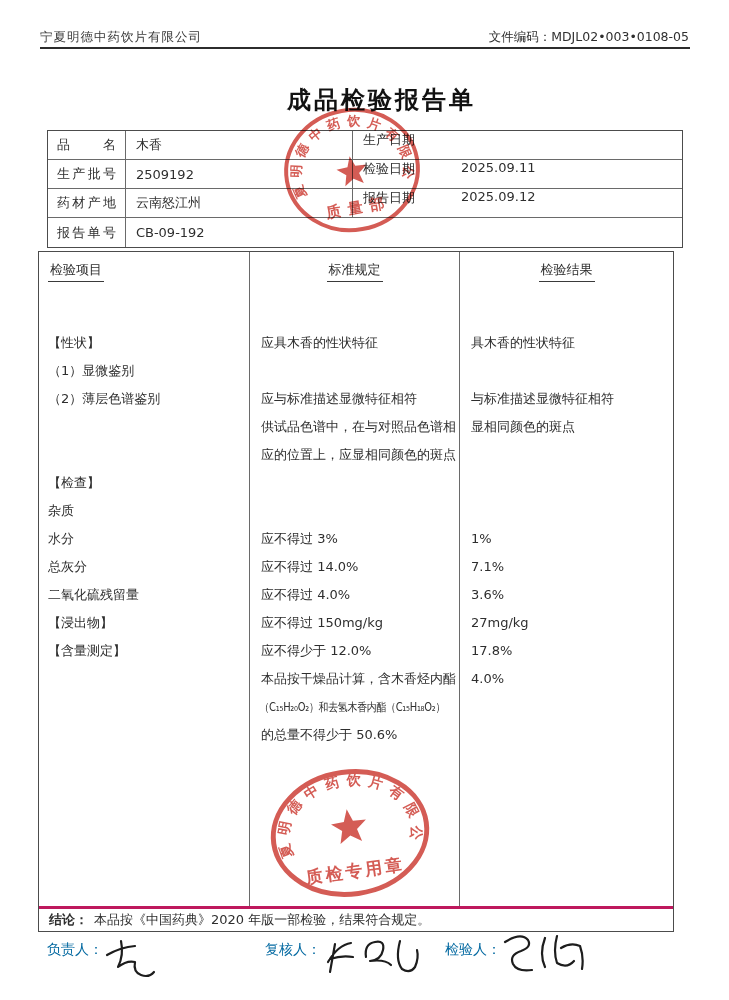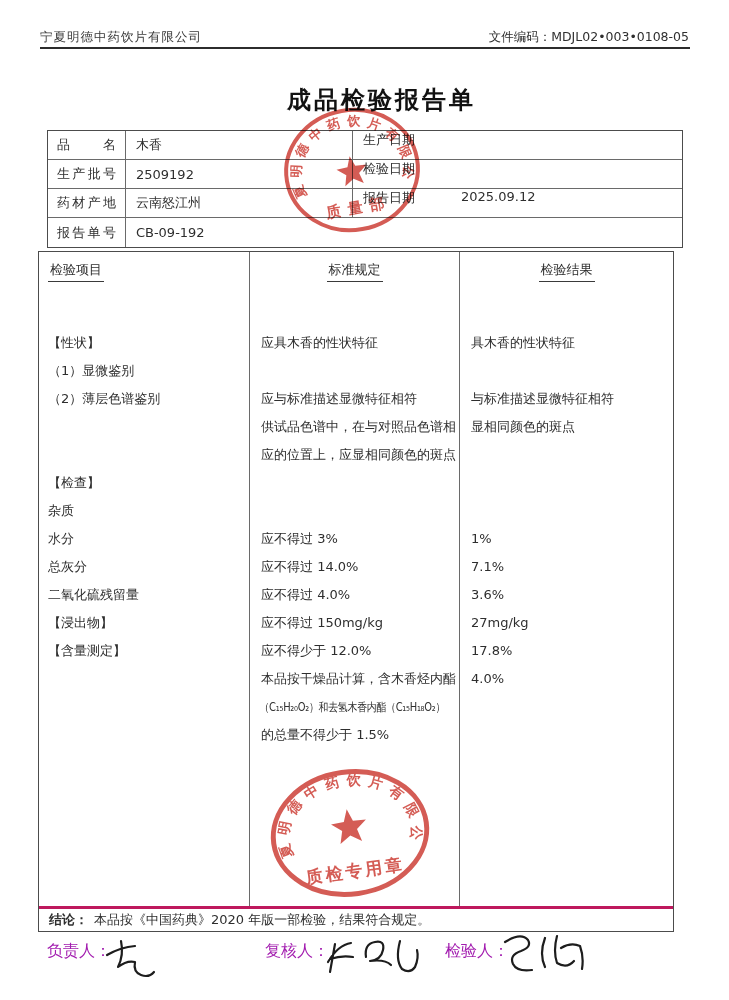--- a/index.html
+++ b/index.html
@@ -42,21 +42,21 @@
   .mt-line.gap { margin-top:45px; }
   .mt-line.formula { font-size:11.5px; letter-spacing:-0.3px; transform:scaleX(0.86); transform-origin:left center; }
   .mt-conclusion { height:25px; border-top:3px solid #be185d; display:flex; align-items:center;
                    font-size:13px; padding-left:10px; }
   .mt-conclusion .c-label { font-weight:bold; margin-right:6px; }
   
   .seal { position:absolute; mix-blend-mode:multiply; opacity:0.9; pointer-events:none; }
   .seal-top    { left:270px; top:100px; width:164px; height:140px; transform:rotate(-10deg); }
   .seal-bottom { left:262px; top:763px; width:176px; height:140px; transform:rotate(-8deg); }
   
-  .sig-label { position:absolute; top:941px; font-size:16px; color:#a21caf; }
+  .sig-label { position:absolute; top:941px; font-size:14px; color:#0369a1; }
   .sig-label.r1 { left:47px; }
   .sig-label.r2 { left:265px; }
   .sig-label.r3 { left:445px; }
   .sig-svg { position:absolute; }
   .sig1 { left:95px;  top:933px; }
   .sig2 { left:318px; top:928px; }
   .sig3 { left:497px; top:926px; }
   .sig-svg path { stroke:#1d1d1d; stroke-width:2.2; fill:none; stroke-linecap:round; stroke-linejoin:round; }
 </style>
 </head>
@@ -77,20 +77,21 @@
         </div>
       <div class="ic-value">木香</div>
       <div class="ic-label2">生产日期</div>
     </div>
     <div class="info-row">
       <div class="ic-label">
           <span class="j">生产批号</span>
         </div>
       <div class="ic-value">2509192</div>
       <div class="ic-label2">检验日期</div>
+      <div class="ic-value2">2025.09.11</div>
     </div>
     <div class="info-row">
       <div class="ic-label">
           <span class="j">药材产地</span>
         </div>
       <div class="ic-value">云南怒江州</div>
       <div class="ic-label2">报告日期</div>
       <div class="ic-value2">2025.09.12</div>
     </div>
     <div class="info-row">
@@ -131,21 +132,21 @@
         <div class="mt-line">应的位置上，应显相同颜色的斑点</div>
         <div class="mt-line"></div>
         <div class="mt-line"></div>
         <div class="mt-line">应不得过 3%</div>
         <div class="mt-line">应不得过 14.0%</div>
         <div class="mt-line">应不得过 4.0%</div>
         <div class="mt-line">应不得过 150mg/kg</div>
         <div class="mt-line">应不得少于 12.0%</div>
         <div class="mt-line">本品按干燥品计算，含木香烃内酯</div>
         <div class="mt-line formula">（C₁₅H₂₀O₂）和去氢木香内酯（C₁₅H₁₈O₂）</div>
-        <div class="mt-line">的总量不得少于 1.5%</div>
+        <div class="mt-line">的总量不得少于 50.6%</div>
       </div>
 
       <div class="mt-col mt-col3">
         <div class="mt-header"><span class="hdr-u">检验结果</span></div>
         <div class="mt-line gap">具木香的性状特征</div>
         <div class="mt-line"></div>
         <div class="mt-line">与标准描述显微特征相符</div>
         <div class="mt-line">显相同颜色的斑点</div>
         <div class="mt-line"></div>
         <div class="mt-line"></div>

